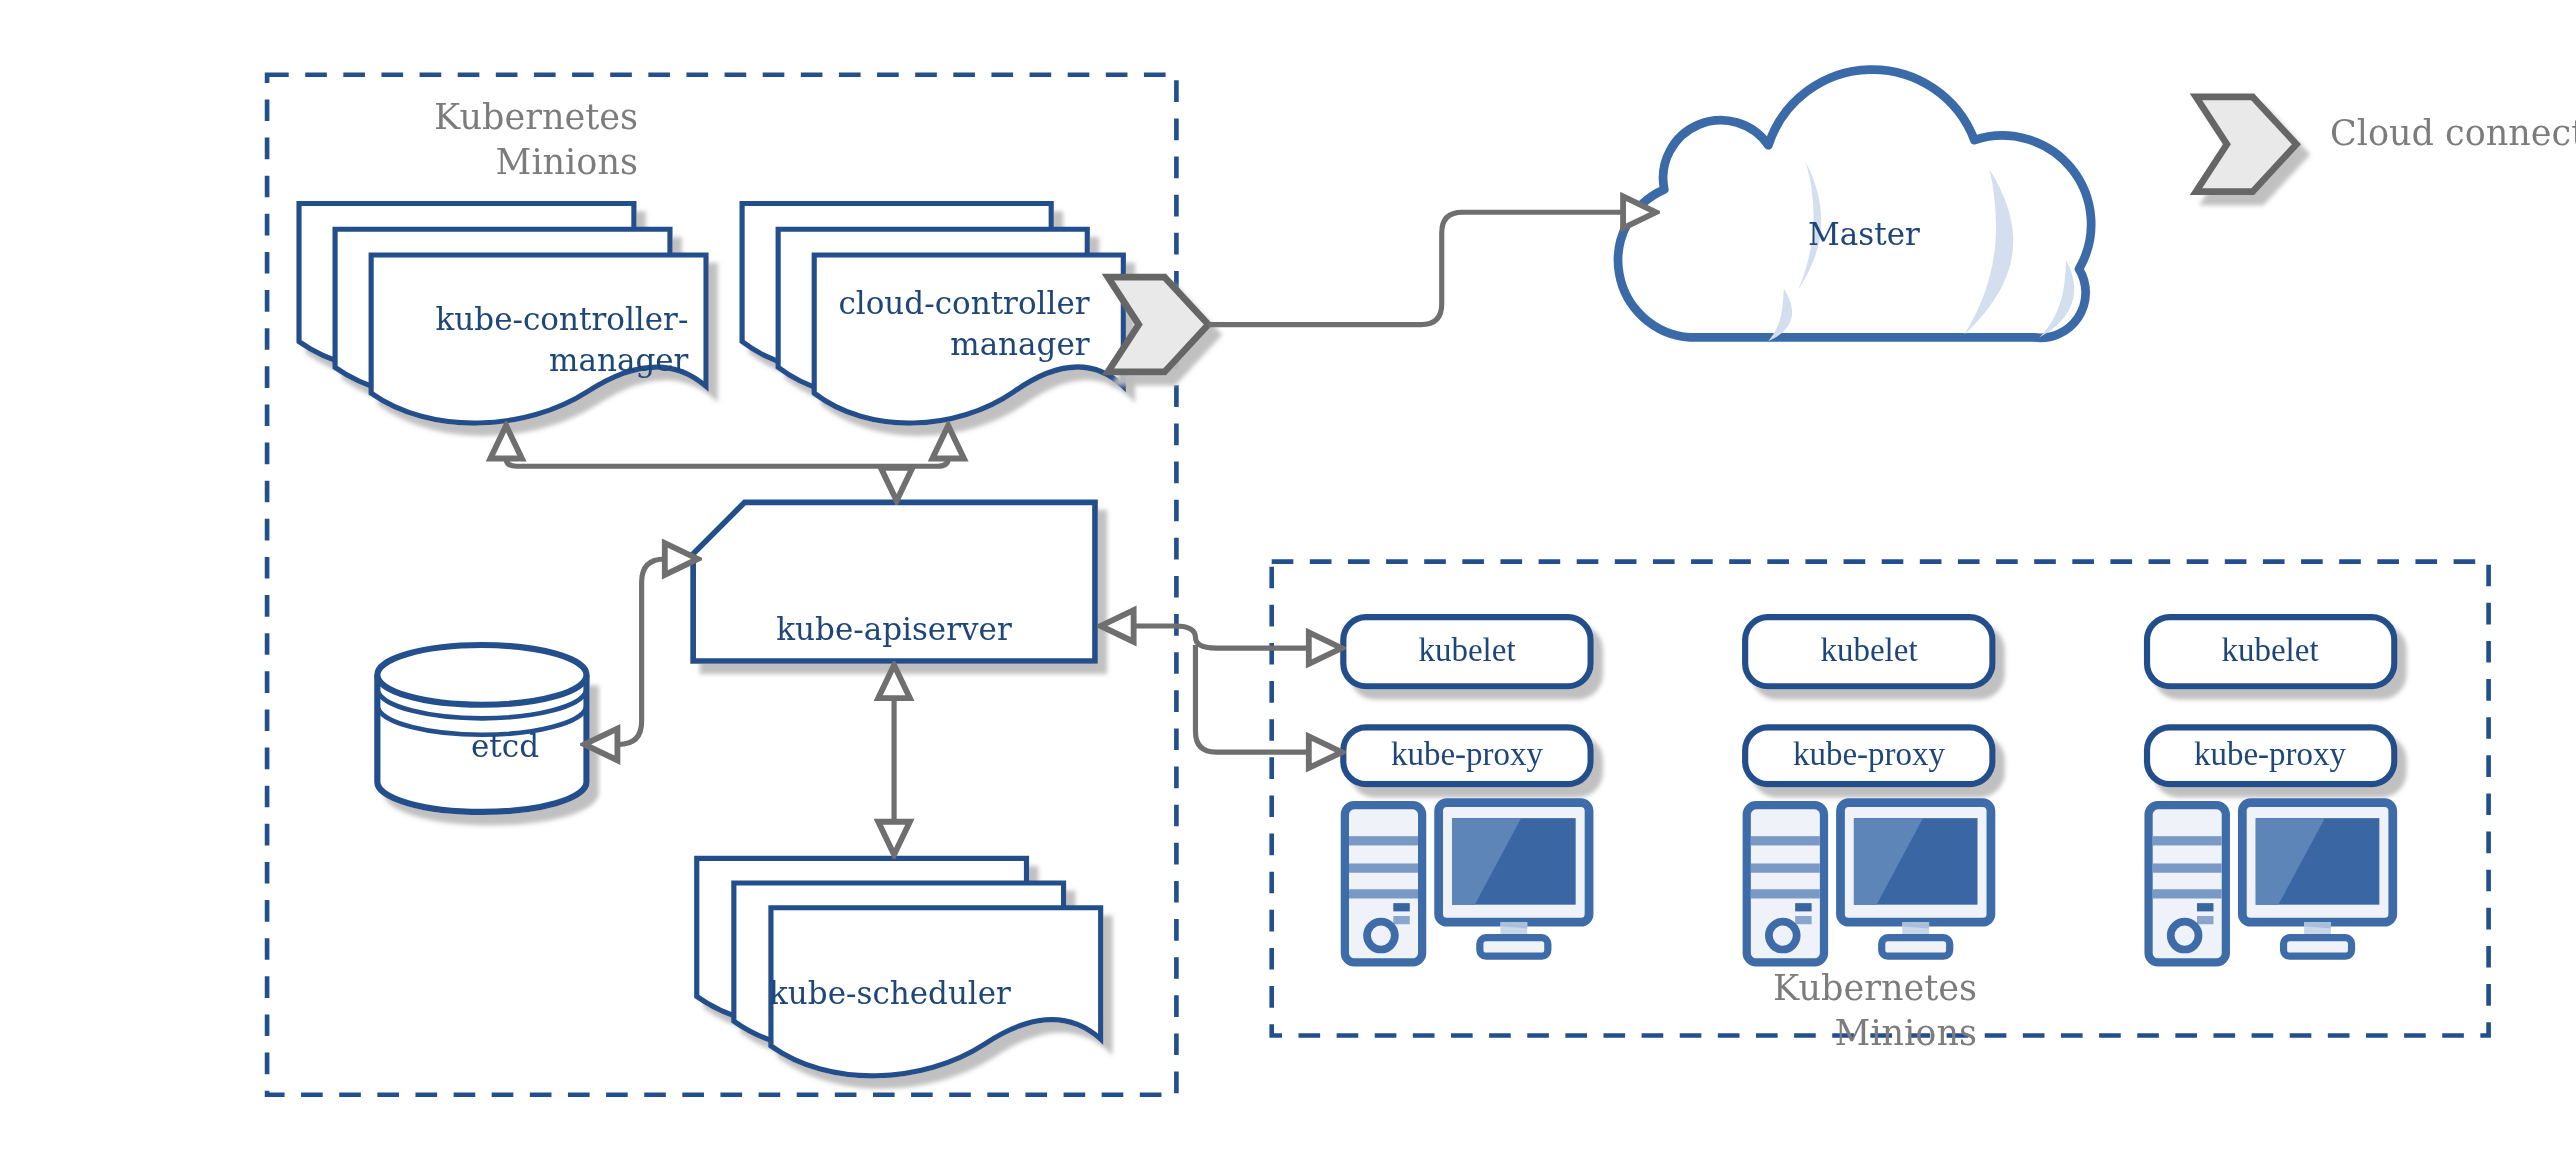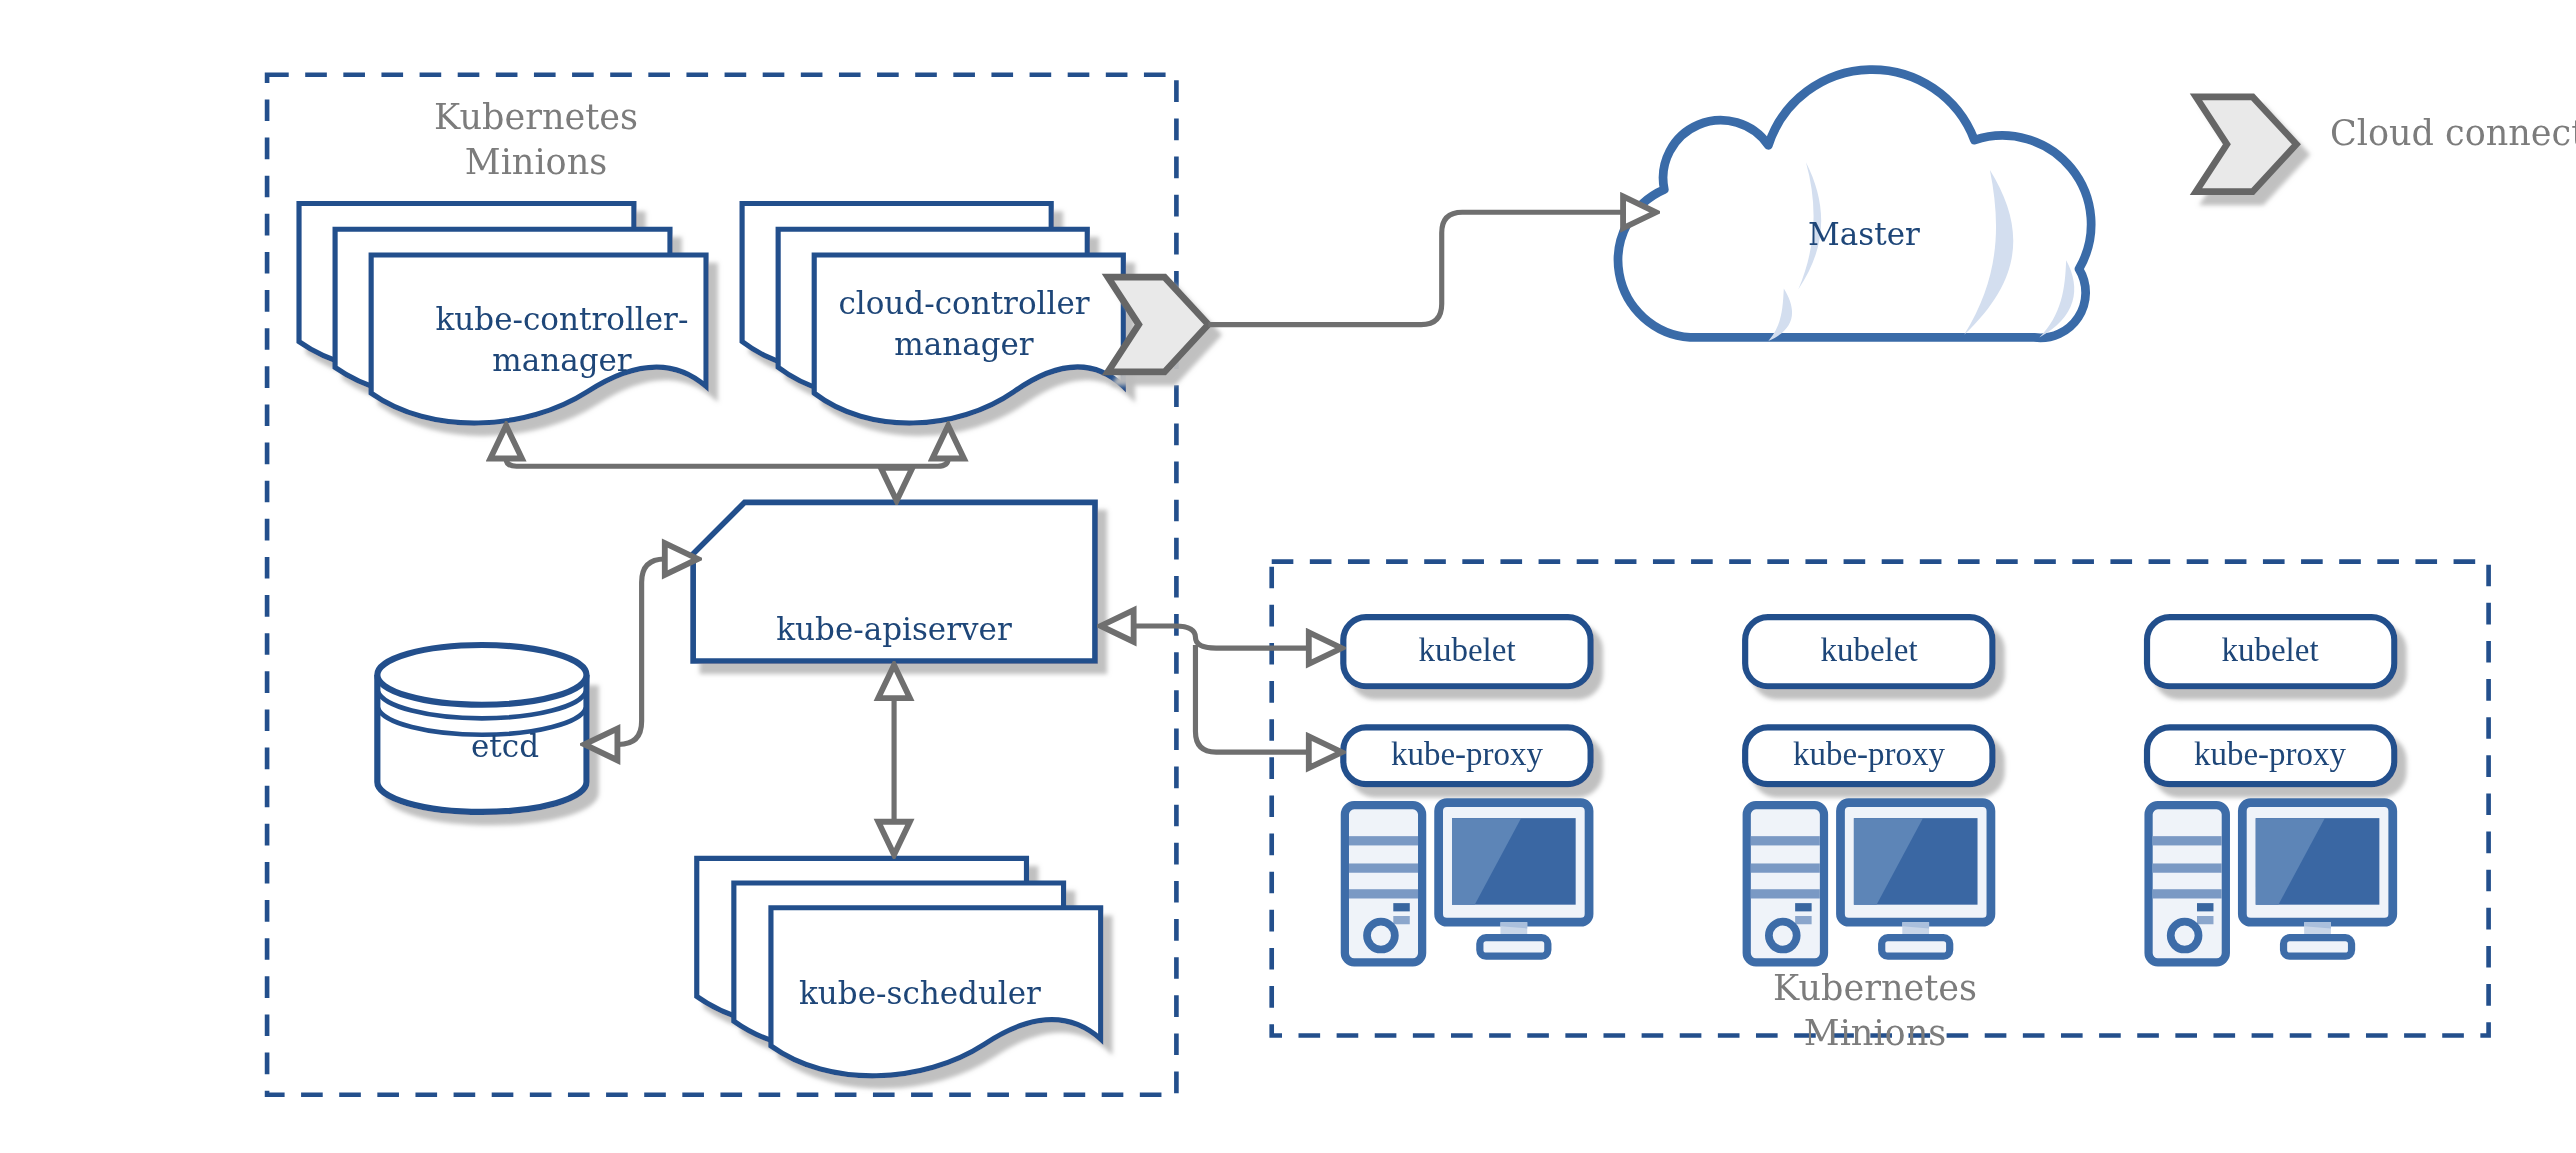--- a/index.html
+++ b/index.html
@@ -7,21 +7,21 @@
     position:relative;
     width:2665px;height:1153px;
     background:#ffffff;
     font-family:"DejaVu Serif", serif;
     overflow:hidden;
   }
   .stage svg{position:absolute;left:0;top:0;}
   .lbl{
     position:absolute;
     transform:translate(-50%,-50%);
-    text-align:center;
+    text-align:right;
     white-space:pre;
     color:#1e4678;
     line-height:1.32;
   }
   .node-lbl{font-size:31px;}
   .small-lbl{font-size:33px;font-family:Liberation Serif, serif;}
   .gray-lbl{color:#7c7c7c;font-size:35px;line-height:1.28;}
   .legend-lbl{
     position:absolute;
     transform:translate(0,-50%);
@@ -148,21 +148,21 @@
 <div class="lbl gray-lbl" style="left:536px;top:140px;"><span>Kubernetes</span><br><span>Minions</span></div>
 
 <div class="lbl node-lbl" style="left:538px;top:340px;margin-left:24px;"><span>kube-controller-</span><br><span>manager</span></div>
 
 <div class="lbl node-lbl" style="left:964px;top:324px;"><span>cloud-controller</span><br><span>manager</span></div>
 
 <div class="lbl node-lbl" style="left:894px;top:581px;margin-top:48px;">kube-apiserver</div>
 
 <div class="lbl node-lbl" style="left:482px;top:746px;margin-left:23px;">etcd</div>
 
-<div class="lbl node-lbl" style="left:920px;top:993px;">kube-scheduler</div>
+<div class="lbl node-lbl" style="left:890px;top:993px;">kube-scheduler</div>
 
 <div class="lbl node-lbl" style="left:1864px;top:234px;">Master</div>
 
 <div class="legend-lbl" style="left:2330px;top:133px;">Cloud connector</div>
 
 <div class="lbl gray-lbl" style="left:1875px;top:1011px;"><span>Kubernetes</span><br><span>Minions</span></div>
 
 <div class="lbl small-lbl" style="left:1467px;top:651px;">kubelet</div>
 <div class="lbl small-lbl" style="left:1869px;top:651px;">kubelet</div>
 <div class="lbl small-lbl" style="left:2270px;top:651px;">kubelet</div>

